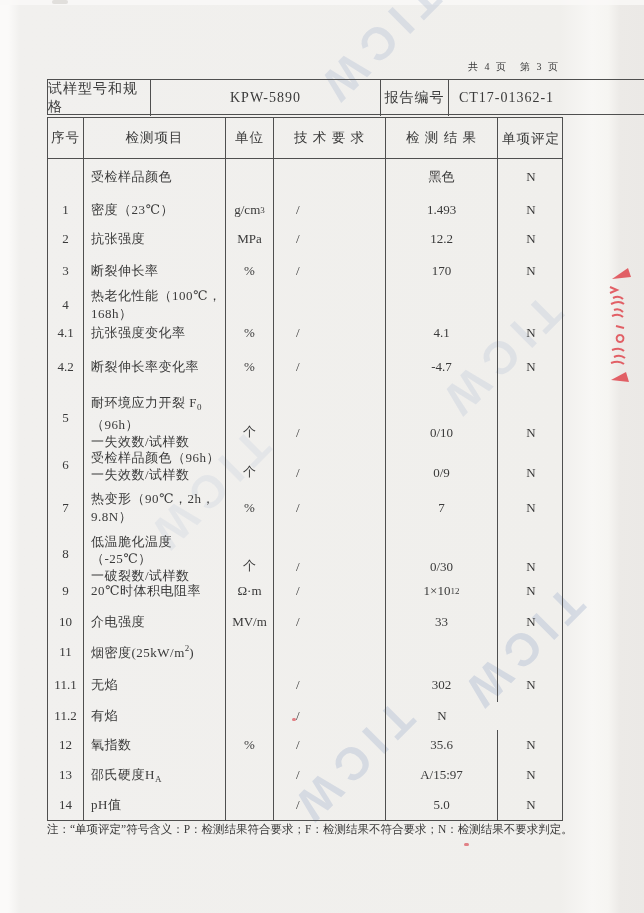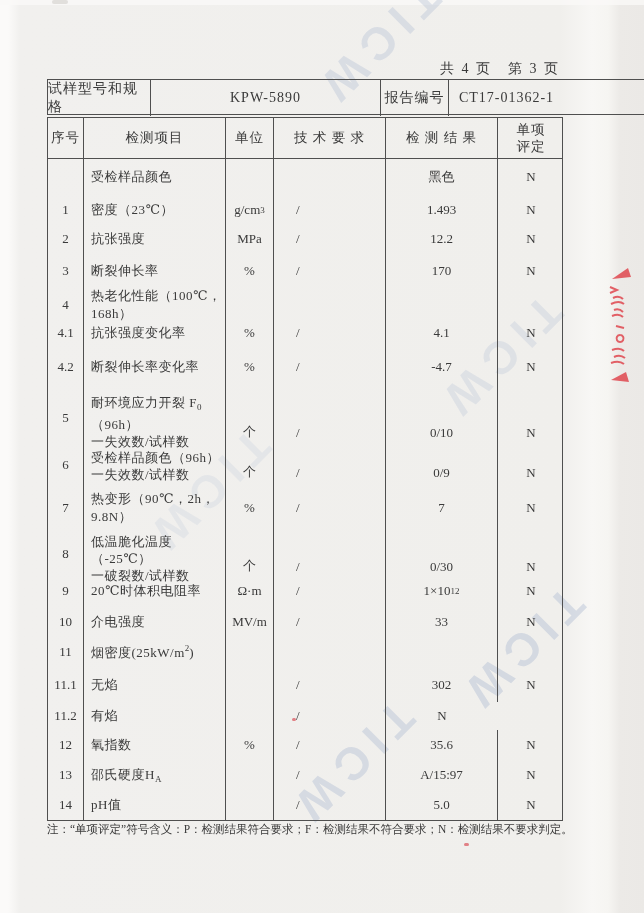--- a/index.html
+++ b/index.html
@@ -17,21 +17,21 @@
     transform:translate(-50%,-50%) rotate(135deg);white-space:nowrap;
     user-select:none;
   }
   .wm1{left:378px;top:44px;opacity:.34;}
   .wm2{left:500px;top:358px;opacity:.26;}
   .wm3{left:208px;top:492px;opacity:.18;}
   .wm4{left:522px;top:650px;opacity:.42;}
   .wm5{left:352px;top:764px;opacity:.40;}
   
   .page-info{
-    position:absolute;top:60px;right:84px;font-size:14px;letter-spacing:2px;
+    position:absolute;top:60px;right:84px;font-size:10px;letter-spacing:2px;
   }
   
   .info-table{
     position:absolute;left:47px;top:79px;width:616px;height:36px;
     display:grid;grid-template-columns:103px 230px 68px 115px;
     border:1px solid #4f4f4f;box-sizing:border-box;background:transparent;
   }
   .info-table .cell{
     display:flex;align-items:center;justify-content:center;
     border-right:1px solid #4f4f4f;font-size:14px;letter-spacing:1px;
@@ -47,21 +47,21 @@
   .grid-row{
     display:grid;grid-template-columns:36px 142px 48px 112px 112px 66px;
   }
   .grid-row > div{
     border-right:1px solid #4f4f4f;box-sizing:border-box;
     display:flex;align-items:center;font-size:13px;
   }
   .grid-row > div:last-child{border-right:none;}
   .hdr{height:40px;border-bottom:1px solid #4f4f4f;}
   .hdr > div{justify-content:center;font-size:13.5px;letter-spacing:1px;}
-  .hdr .eval-h{flex-direction:column;line-height:17px;justify-content:center;}
+  .hdr .eval-h{line-height:17px;justify-content:center;}
   
   .c-no{justify-content:center;font-size:12.5px;}
   .c-item{padding-left:7px;letter-spacing:.5px;}
   .c-unit{justify-content:center;}
   .c-req{padding-left:22px;}
   .c-result{justify-content:center;}
   .c-eval{justify-content:center;}
   .row.two .c-item{align-items:flex-start;padding-top:9px;line-height:17px;}
   .row.two .c-item .stack{display:block;}
   .row.two .c-unit,.row.two .c-req,.row.two .c-result,.row.two .c-eval{

